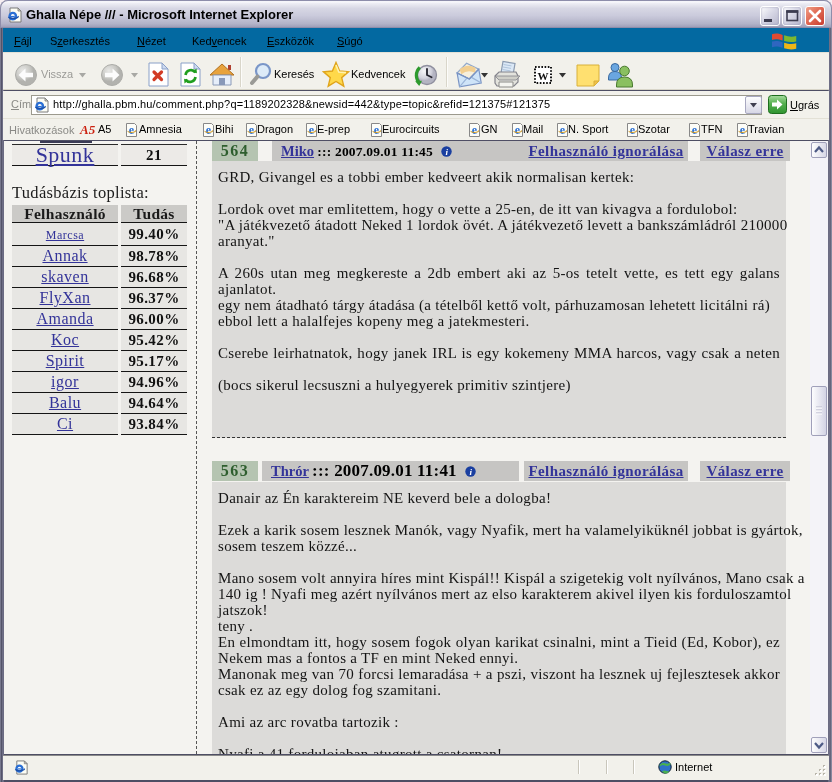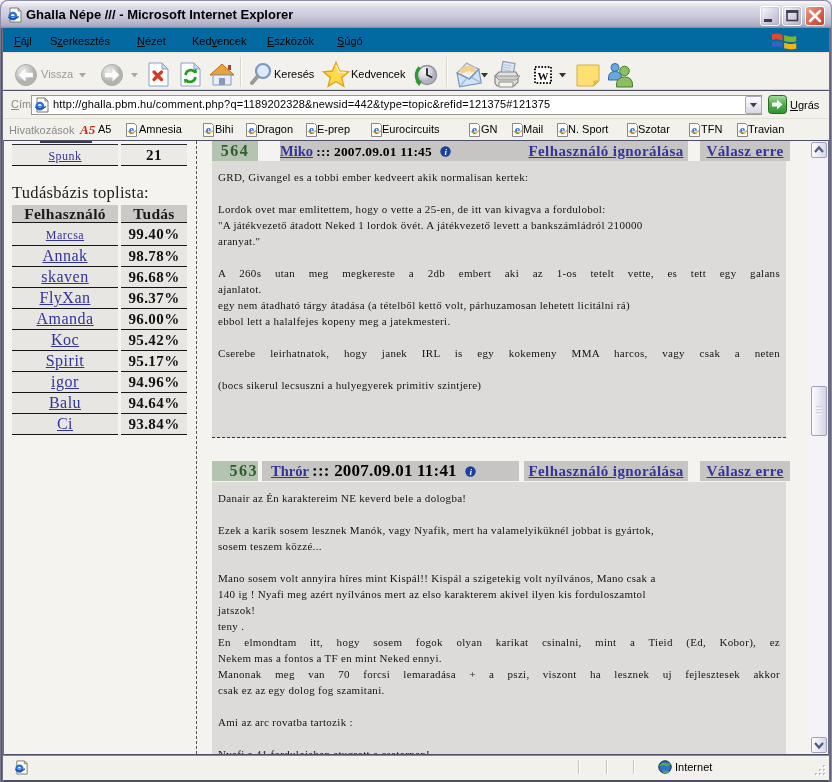--- a/index.html
+++ b/index.html
@@ -43,21 +43,21 @@
      background:#f4f3f0;overflow:hidden;}
   .scell{position:absolute;background:#e7e6e3;border-bottom:1px solid #151515;
      font-family:"Liberation Serif",serif;text-align:center;}
   .shead{background:#cbcac7;font-weight:bold;font-size:15.5px;color:#1a1a1a;letter-spacing:0.3px;}
   .sname{font-size:14.5px;}
   .sval{font-size:15px;font-weight:bold;color:#111;letter-spacing:0.4px;}
   .hcell{position:absolute;top:0;height:20px;line-height:20px;background:#c6c5c3;
      font-family:"Liberation Serif",serif;overflow:hidden;}
   .pbody{position:absolute;left:208px;width:574px;background:#dcdbd9;
      box-sizing:border-box;padding:8px 6px 0 6px;}
-  .pline{font-family:"Liberation Serif",serif;font-size:11px;color:#141414;
+  .pline{font-family:"Liberation Serif",serif;font-size:15px;color:#141414;
      height:16px;line-height:16px;white-space:nowrap;letter-spacing:0.3px;}
   .pj{white-space:normal;text-align:justify;text-align-last:justify;word-spacing:0px;}
   
   #sbar{position:absolute;left:810px;top:141px;width:18px;height:613px;background:#f4f3f8;}
   .sbtn{position:absolute;left:1px;width:16px;height:16px;border-radius:2px;
     background:linear-gradient(90deg,#fdfdfe,#d7d7e6);border:1px solid #a0a0ba;box-sizing:border-box;}
   #sthumb{position:absolute;left:1px;top:245px;width:16px;height:50px;border-radius:2px;
     background:linear-gradient(90deg,#fdfdfe,#d3d3e4);border:1px solid #a0a0ba;box-sizing:border-box;}
   
   #status{position:absolute;left:3px;top:755px;width:826px;height:24px;background:#f2f1eb;
@@ -309,21 +309,21 @@
       <text x="6.4" y="12.2" font-family="Liberation Serif" font-size="12" font-weight="bold" fill="#2a6fd4" text-anchor="middle">e</text>
       <path d="M2.6 9.4 a4 1.5 0 0 0 7.8 -1" stroke="#c89018" stroke-width="1" fill="none"></path>
     </svg>
   <span class="ltxt" style="left:745px">Travian</span>
 </div>
 <div id="content">
 
   <div class="abs" style="left:36px;top:0px;width:52px;height:2px;background:#3a3a55"></div>
   <div class="abs" style="left:8px;top:0px;width:106px;height:3px;border-bottom:1px solid #2a2a2a"></div>
   <div class="abs" style="left:117px;top:0px;width:66px;height:3px;border-bottom:1px solid #2a2a2a"></div>
-  <div class="scell sname" style="left:8px;top:4px;width:106px;height:20px;line-height:20px;background:#eceae7"><a class="nav ser" style="font-size:12px;letter-spacing:0.5px">Spunk</a></div>
+  <div class="scell sname" style="left:8px;top:4px;width:106px;height:20px;line-height:20px;background:#eceae7"><a class="nav ser" style="font-size:22px;letter-spacing:0.5px">Spunk</a></div>
   <div class="scell sval" style="left:117px;top:4px;width:66px;height:20px;line-height:20px;background:#eceae7">21</div>
   <div class="abs ser" style="left:8px;top:42px;font-size:16.5px;color:#1c1c1c;letter-spacing:0.3px">Tudásbázis toplista:</div>
   <div class="scell shead" style="left:8px;top:64px;width:106px;height:17px;line-height:17px">Felhasználó</div>
   <div class="scell shead" style="left:117px;top:64px;width:66px;height:17px;line-height:17px">Tudás</div>
   <div id="stable">
   <div class="scell sname" style="left:8px;top:82px;width:106px;height:22px;line-height:22px"><a class="nav ser" style="font-size:12px;letter-spacing:0.5px">Marcsa</a></div>
   <div class="scell sval" style="left:117px;top:82px;width:66px;height:22px;line-height:22px">99.40%</div>
   <div class="scell sname" style="left:8px;top:105px;width:106px;height:20px;line-height:20px"><a class="nav ser" style="font-size:16px;letter-spacing:0.5px">Annak</a></div>
   <div class="scell sval" style="left:117px;top:105px;width:66px;height:20px;line-height:20px">98.78%</div>
   <div class="scell sname" style="left:8px;top:126px;width:106px;height:20px;line-height:20px"><a class="nav ser" style="font-size:16px;letter-spacing:0.5px">skaven</a></div>
@@ -340,48 +340,48 @@
   <div class="scell sval" style="left:117px;top:231px;width:66px;height:20px;line-height:20px">94.96%</div>
   <div class="scell sname" style="left:8px;top:252px;width:106px;height:20px;line-height:20px"><a class="nav ser" style="font-size:16px;letter-spacing:0.5px">Balu</a></div>
   <div class="scell sval" style="left:117px;top:252px;width:66px;height:20px;line-height:20px">94.64%</div>
   <div class="scell sname" style="left:8px;top:273px;width:106px;height:20px;line-height:20px"><a class="nav ser" style="font-size:16px;letter-spacing:0.5px">Ci</a></div>
   <div class="scell sval" style="left:117px;top:273px;width:66px;height:20px;line-height:20px">93.84%</div>
   </div>
 
   <div class="abs" style="left:192px;top:0;height:613px;border-left:1px dashed #555"></div>
 
   <div class="hcell" style="left:208px;width:46px;text-align:center;background:#b5c4b1;color:#2e5e2e;font-weight:bold;font-size:16px;letter-spacing:1.5px">564</div>
-  <div class="hcell" style="left:276px;width:248px;font-size:13px">
+  <div class="hcell" style="left:268px;width:248px;padding-left:9px;font-size:13px">
      <a class="nav" style="font-weight:bold;font-size:14.5px">Miko</a>
      <b style="font-size:13.5px;letter-spacing:0.2px"> ::: 2007.09.01 11:45</b>
      <svg width="11" height="11" viewBox="0 0 11 11" style="vertical-align:-1px;margin-left:5px">
         <circle cx="5.5" cy="5.5" r="5.2" fill="#1a3fa0"></circle>
         <text x="5.7" y="8.8" font-family="Liberation Serif" font-style="italic" font-weight="bold" font-size="9" fill="#fff" text-anchor="middle">i</text>
       </svg>
   </div>
   <div class="hcell" style="left:520px;width:164px;text-align:center"><a class="nav" style="font-weight:bold;font-size:15px;letter-spacing:0.4px">Felhasználó ignorálása</a></div>
   <div class="hcell" style="left:696px;width:90px;text-align:center"><a class="nav" style="font-weight:bold;font-size:15px;letter-spacing:0.4px">Válasz erre</a></div>
   <div class="pbody" style="top:20px;height:277px;border-bottom:1px dashed #333">
     <div class="pline">GRD, Givangel es a tobbi ember kedveert akik normalisan kertek:</div>
     <div class="pline"></div>
     <div class="pline">Lordok ovet mar emlitettem, hogy o vette a 25-en, de itt van kivagva a fordulobol:</div>
     <div class="pline">"A játékvezető átadott Neked 1 lordok övét. A játékvezető levett a bankszámládról 210000</div>
     <div class="pline">aranyat."</div>
     <div class="pline"></div>
-    <div class="pline pj">A 260s utan meg megkereste a 2db embert aki az 1-os tetelt vette, es tett egy galans</div>
+    <div class="pline pj">A 260s utan meg megkereste a 2db embert aki az 5-os tetelt vette, es tett egy galans</div>
     <div class="pline">ajanlatot.</div>
     <div class="pline">egy nem átadható tárgy átadása (a tételből kettő volt, párhuzamosan lehetett licitálni rá)</div>
     <div class="pline">ebbol lett a halalfejes kopeny meg a jatekmesteri.</div>
     <div class="pline"></div>
     <div class="pline pj">Cserebe leirhatnatok, hogy janek IRL is egy kokemeny MMA harcos, vagy csak a neten</div>
     <div class="pline"></div>
     <div class="pline">(bocs sikerul lecsuszni a hulyegyerek primitiv szintjere)</div>
   </div>
 
-  <div class="hcell" style="left:208px;top:320px;width:46px;text-align:right;background:#b5c4b1;color:#2e5e2e;font-weight:bold;font-size:16px;letter-spacing:1.5px">563</div>
+  <div class="hcell" style="left:208px;top:320px;width:46px;text-align:center;background:#b5c4b1;color:#2e5e2e;font-weight:bold;font-size:16px;letter-spacing:1.5px">563</div>
   <div class="hcell" style="left:258px;top:320px;width:248px;padding-left:9px;font-size:13px">
      <a class="nav" style="font-weight:bold;font-size:14.5px">Thrór</a>
      <b style="font-size:17px;letter-spacing:0.2px"> ::: 2007.09.01 11:41</b>
      <svg width="11" height="11" viewBox="0 0 11 11" style="vertical-align:-1px;margin-left:5px">
         <circle cx="5.5" cy="5.5" r="5.2" fill="#1a3fa0"></circle>
         <text x="5.7" y="8.8" font-family="Liberation Serif" font-style="italic" font-weight="bold" font-size="9" fill="#fff" text-anchor="middle">i</text>
       </svg>
   </div>
   <div class="hcell" style="left:520px;top:320px;width:164px;text-align:center"><a class="nav" style="font-weight:bold;font-size:15px;letter-spacing:0.4px">Felhasználó ignorálása</a></div>
   <div class="hcell" style="left:696px;top:320px;width:90px;text-align:center"><a class="nav" style="font-weight:bold;font-size:15px;letter-spacing:0.4px">Válasz erre</a></div>

